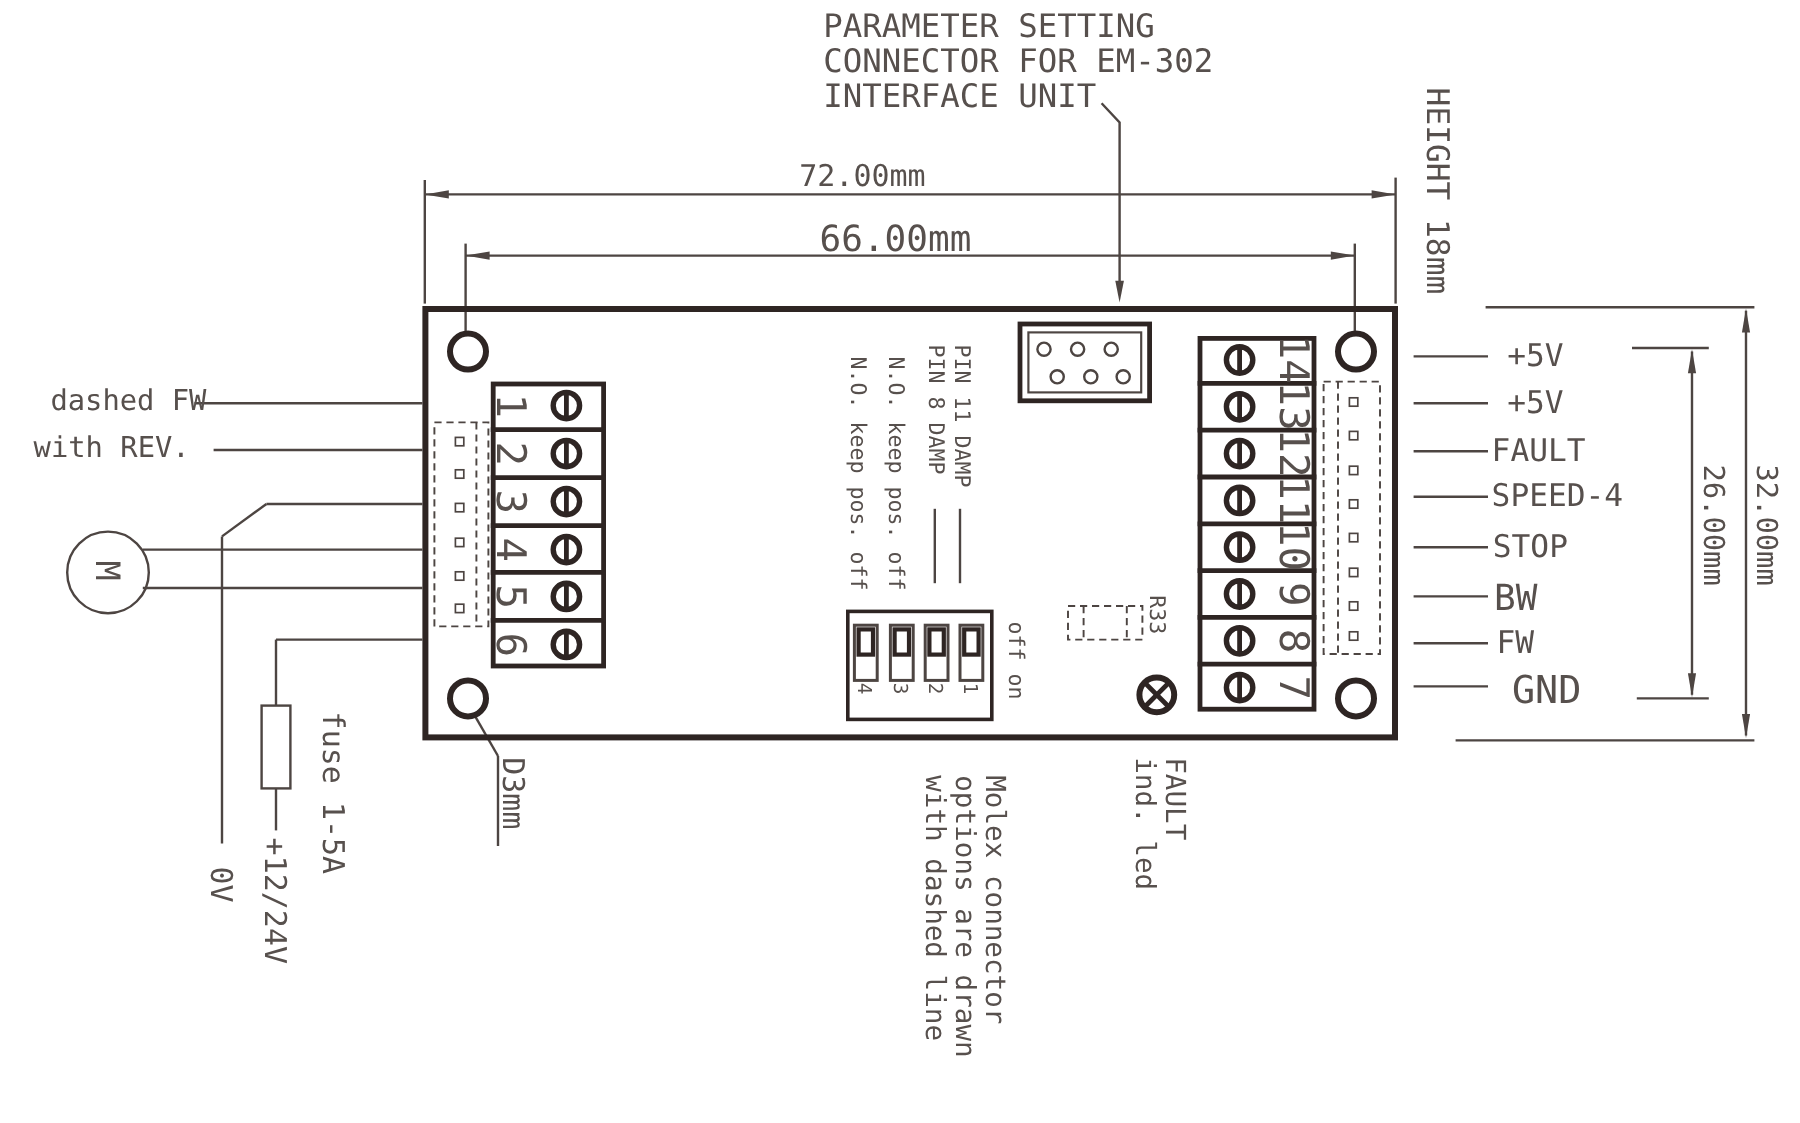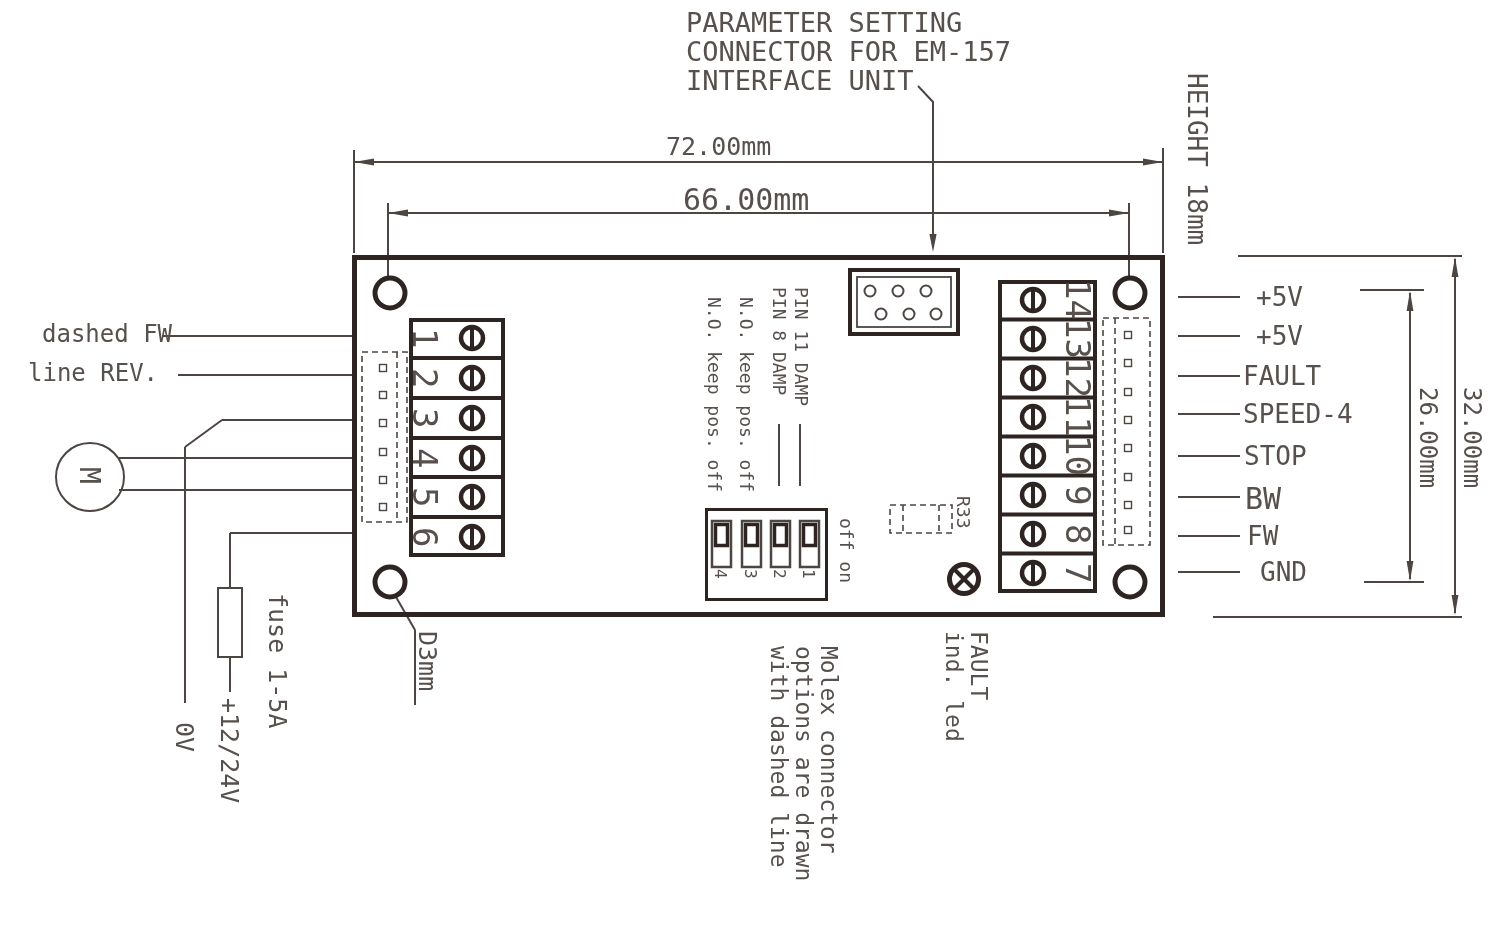--- a/index.html
+++ b/index.html
@@ -204,32 +204,32 @@
       <rect class="thin" stroke-width="1.4" x="1124.5" y="416.5" width="7" height="7"></rect>
       <rect class="thin" stroke-width="1.4" x="1124.5" y="444.5" width="7" height="7"></rect>
       <rect class="thin" stroke-width="1.4" x="1124.5" y="473.5" width="7" height="7"></rect>
       <rect class="thin" stroke-width="1.4" x="1124.5" y="501.5" width="7" height="7"></rect>
       <rect class="thin" stroke-width="1.4" x="1124.5" y="526.5" width="7" height="7"></rect>
     </g>
   </g>
 </svg>
 
 <div class="t" style="left:686px;top:8px;font-size:27px;">PARAMETER SETTING
-CONNECTOR FOR EM-157
+CONNECTOR FOR EM-302
 INTERFACE UNIT</div>
 
 <div class="t" style="left:666px;top:133px;font-size:25px;">72.00mm</div>
 <div class="t" style="left:683px;top:184px;font-size:30px;">66.00mm</div>
 <div class="t r" style="left:1211px;top:73px;font-size:26px;">HEIGHT 18mm</div>
 <div class="t r" style="left:1440px;top:387px;font-size:24px;">26.00mm</div>
 <div class="t r" style="left:1484px;top:387px;font-size:24px;">32.00mm</div>
 <div class="t r" style="left:441px;top:631px;font-size:25px;">D3mm</div>
 
 <div class="t" style="left:42px;top:322px;font-size:24px;">dashed FW</div>
-<div class="t" style="left:28px;top:361px;font-size:24px;">line REV.</div>
+<div class="t" style="left:28px;top:361px;font-size:24px;">with REV.</div>
 <div class="t r" style="left:104px;top:467px;font-size:28px;">M</div>
 <div class="t r" style="left:291px;top:593px;font-size:25px;">fuse 1-5A</div>
 <div class="t r" style="left:243px;top:698px;font-size:25px;">+12/24V</div>
 <div class="t r" style="left:198px;top:722px;font-size:25px;">0V</div>
 
 <div class="t r" style="left:443px;top:328px;font-size:34px;">1</div>
 <div class="t r" style="left:443px;top:368px;font-size:34px;">2</div>
 <div class="t r" style="left:443px;top:408px;font-size:34px;">3</div>
 <div class="t r" style="left:443px;top:448px;font-size:34px;">4</div>
 <div class="t r" style="left:443px;top:487px;font-size:34px;">5</div>
@@ -244,21 +244,21 @@
 <div class="t r" style="left:1096px;top:524px;font-size:34px;">8</div>
 <div class="t r" style="left:1096px;top:563px;font-size:34px;">7</div>
 
 <div class="t" style="left:1256px;top:283px;font-size:26px;">+5V</div>
 <div class="t" style="left:1256px;top:322px;font-size:26px;">+5V</div>
 <div class="t" style="left:1243px;top:362px;font-size:26px;">FAULT</div>
 <div class="t" style="left:1243px;top:400px;font-size:26px;">SPEED-4</div>
 <div class="t" style="left:1244px;top:442px;font-size:26px;text-align:right;">STOP</div>
 <div class="t" style="left:1245px;top:483px;font-size:30px;">BW</div>
 <div class="t" style="left:1247px;top:522px;font-size:26px;">FW</div>
-<div class="t" style="left:1260px;top:558px;font-size:26px;">GND</div>
+<div class="t" style="left:1260px;top:558px;font-size:32px;">GND</div>
 
 <div class="t r" style="left:811px;top:287px;font-size:18px;">PIN 11 DAMP</div>
 <div class="t r" style="left:789px;top:287px;font-size:18px;">PIN 8 DAMP</div>
 <div class="t r" style="left:756px;top:297px;font-size:18px;">N.O. keep pos. off</div>
 <div class="t r" style="left:724px;top:297px;font-size:18px;">N.O. keep pos. off</div>
 <div class="t r" style="left:729px;top:569px;font-size:16px;">4</div>
 <div class="t r" style="left:759px;top:569px;font-size:16px;">3</div>
 <div class="t r" style="left:788px;top:569px;font-size:16px;">2</div>
 <div class="t r" style="left:817px;top:569px;font-size:16px;">1</div>
 <div class="t r" style="left:856px;top:518px;font-size:18px;">off on</div>

